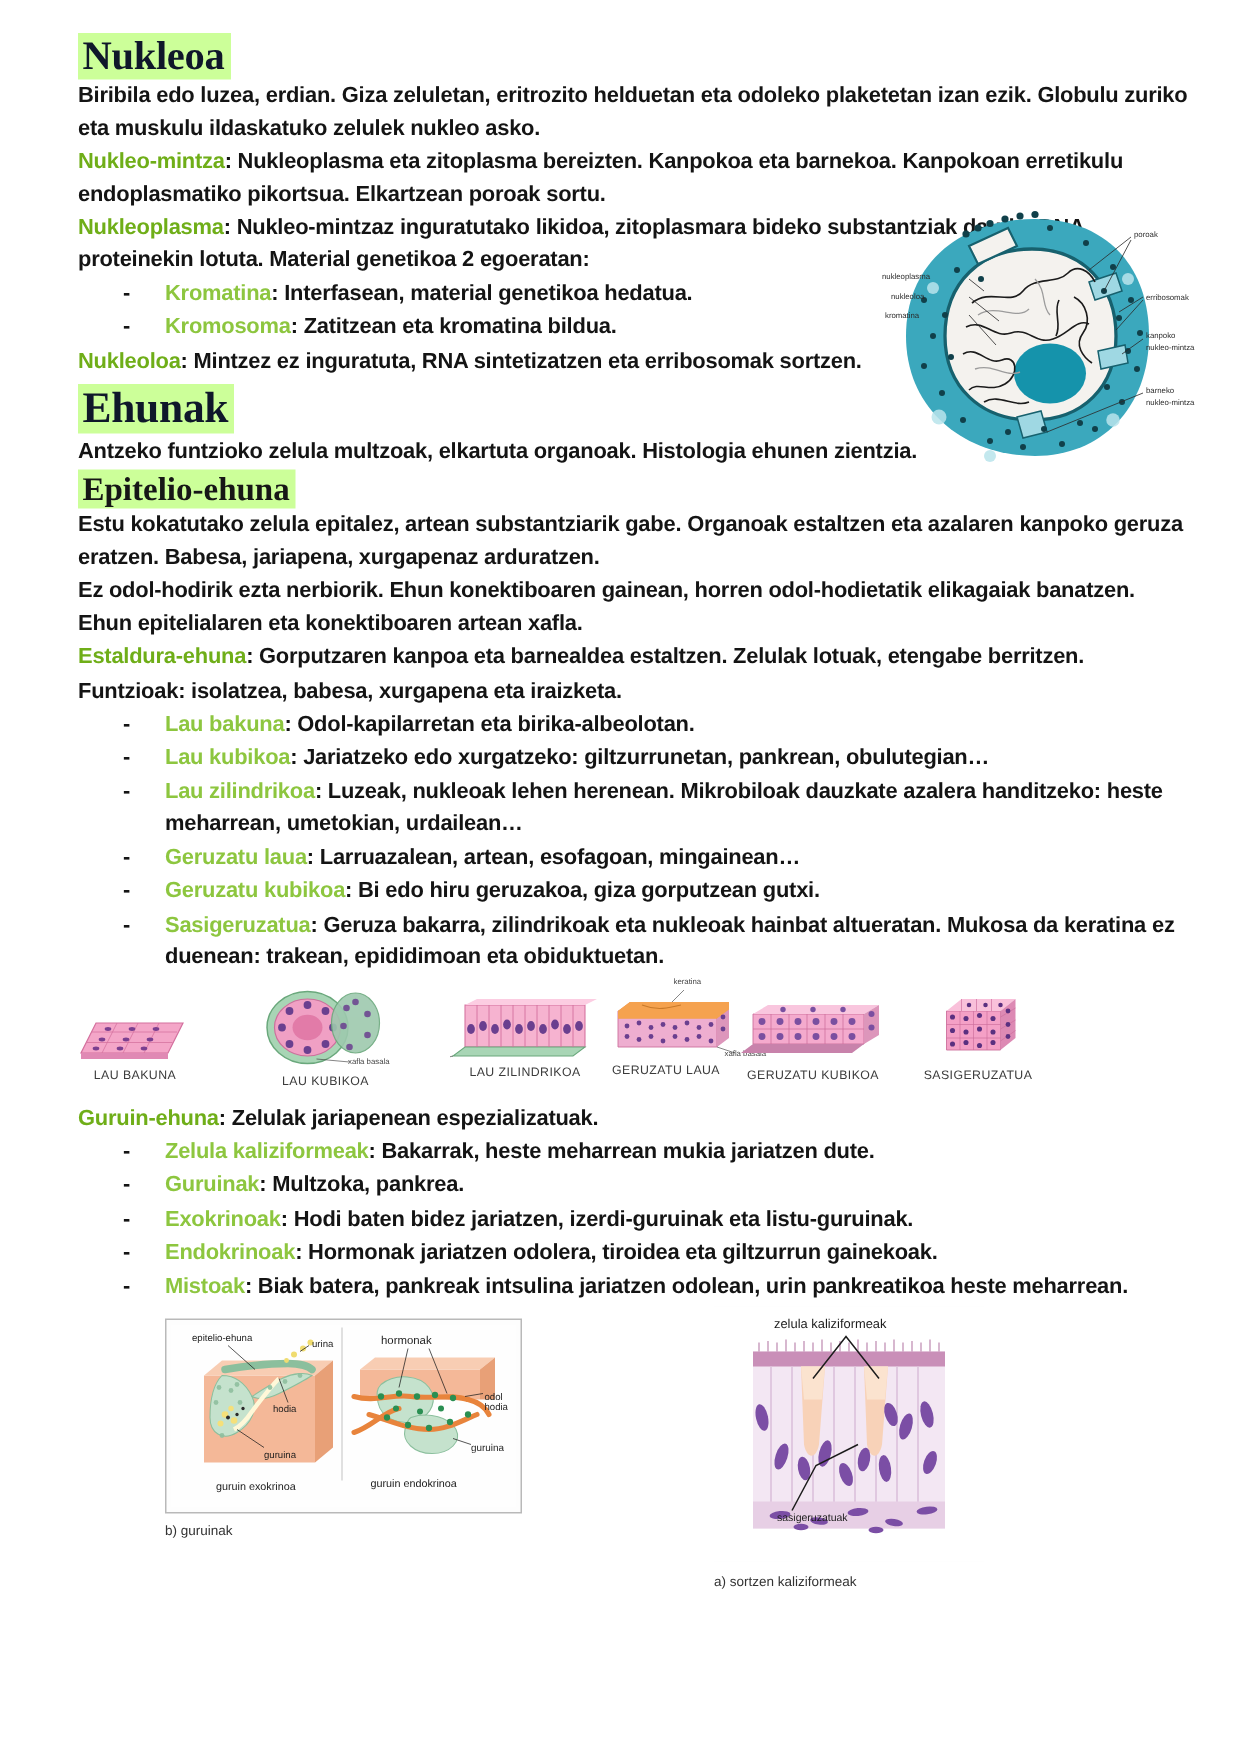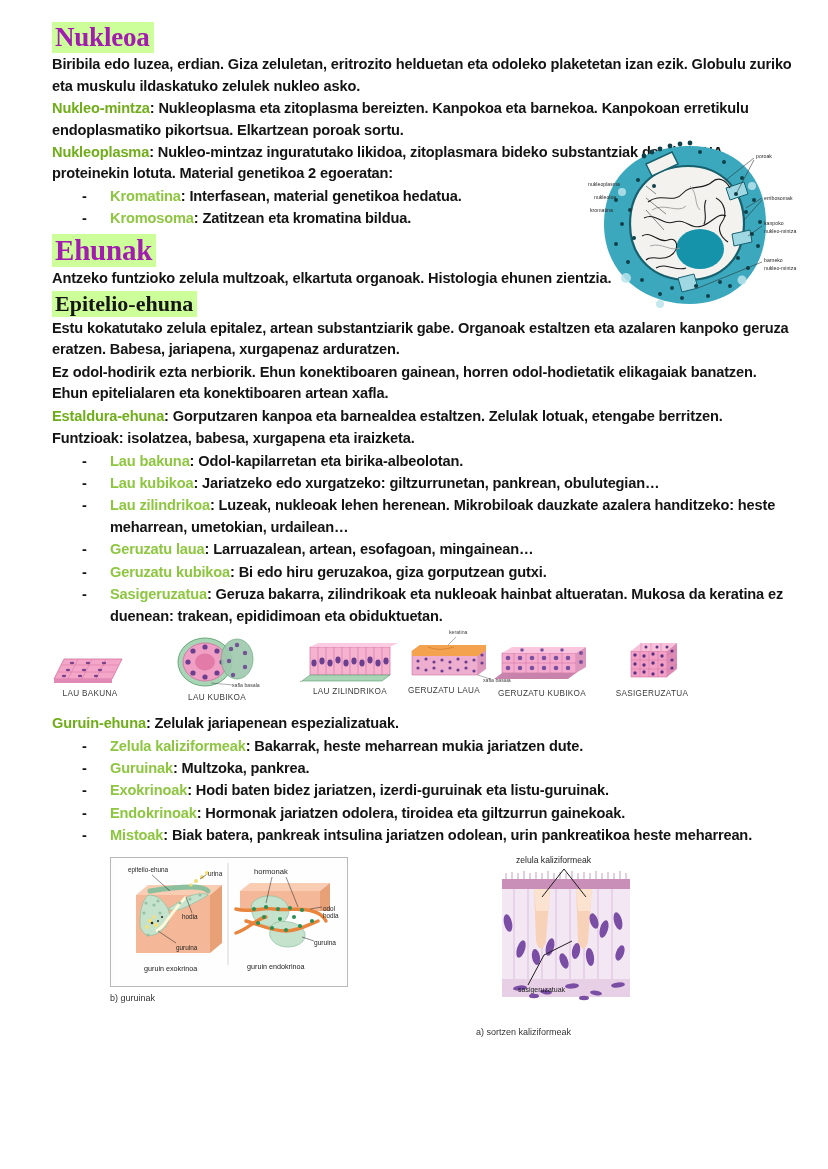--- a/index.html
+++ b/index.html
@@ -19,21 +19,21 @@
 
   
   h1.sec-title {
     font-family: "Liberation Serif", serif;
     font-size: 27px;
     font-weight: bold;
     margin: 0 0 2px 0;
     line-height: 1.12;
     letter-spacing: -0.2px;
     display: inline-block;
-    color: #a21caf;
+    color: #0f172a;
   }
   h2.sub-title {
     font-family: "Liberation Serif", serif;
     font-size: 22px;
     font-weight: bold;
     margin: 0 0 2px 0;
     line-height: 1.15;
     display: inline-block;
     color: #161616;
   }
@@ -133,20 +133,21 @@
 
     <p class="body"><span class="term">Nukleo-mintza</span><span>: Nukleoplasma eta zitoplasma bereizten. Kanpokoa eta barnekoa. Kanpokoan erretikulu endoplasmatiko pikortsua. Elkartzean poroak sortu.</span></p>
 
     <p class="body"><span class="term">Nukleoplasma</span><span>: Nukleo-mintzaz inguratutako likidoa, zitoplasmara bideko substantziak daude. DNA proteinekin lotuta. Material genetikoa 2 egoeratan:</span></p>
 
     <ul class="dashes">
       <li class="body"><span class="dash">-</span><span class="term-br">Kromatina</span><span>: Interfasean, material genetikoa hedatua.</span></li>
       <li class="body"><span class="dash">-</span><span class="term-br">Kromosoma</span><span>: Zatitzean eta kromatina bildua.</span></li>
     </ul>
 
+    <p class="body"><span class="term">Nukleoloa</span><span>: Mintzez ez inguratuta, RNA sintetizatzen eta erribosomak sortzen.</span></p>
   </div>
 
   <div class="nucleus-fig">
     <svg width="232" height="175" viewBox="0 0 232 175" xmlns="http://www.w3.org/2000/svg">
       <defs>
         <clipPath id="nucClip">
             <path d="M18 86 C18 36 56 8 104 8 C150 8 180 38 180 86 C180 134 148 166 104 166 C58 166 18 136 18 86 Z"></path>
           </clipPath>
       </defs>
 

